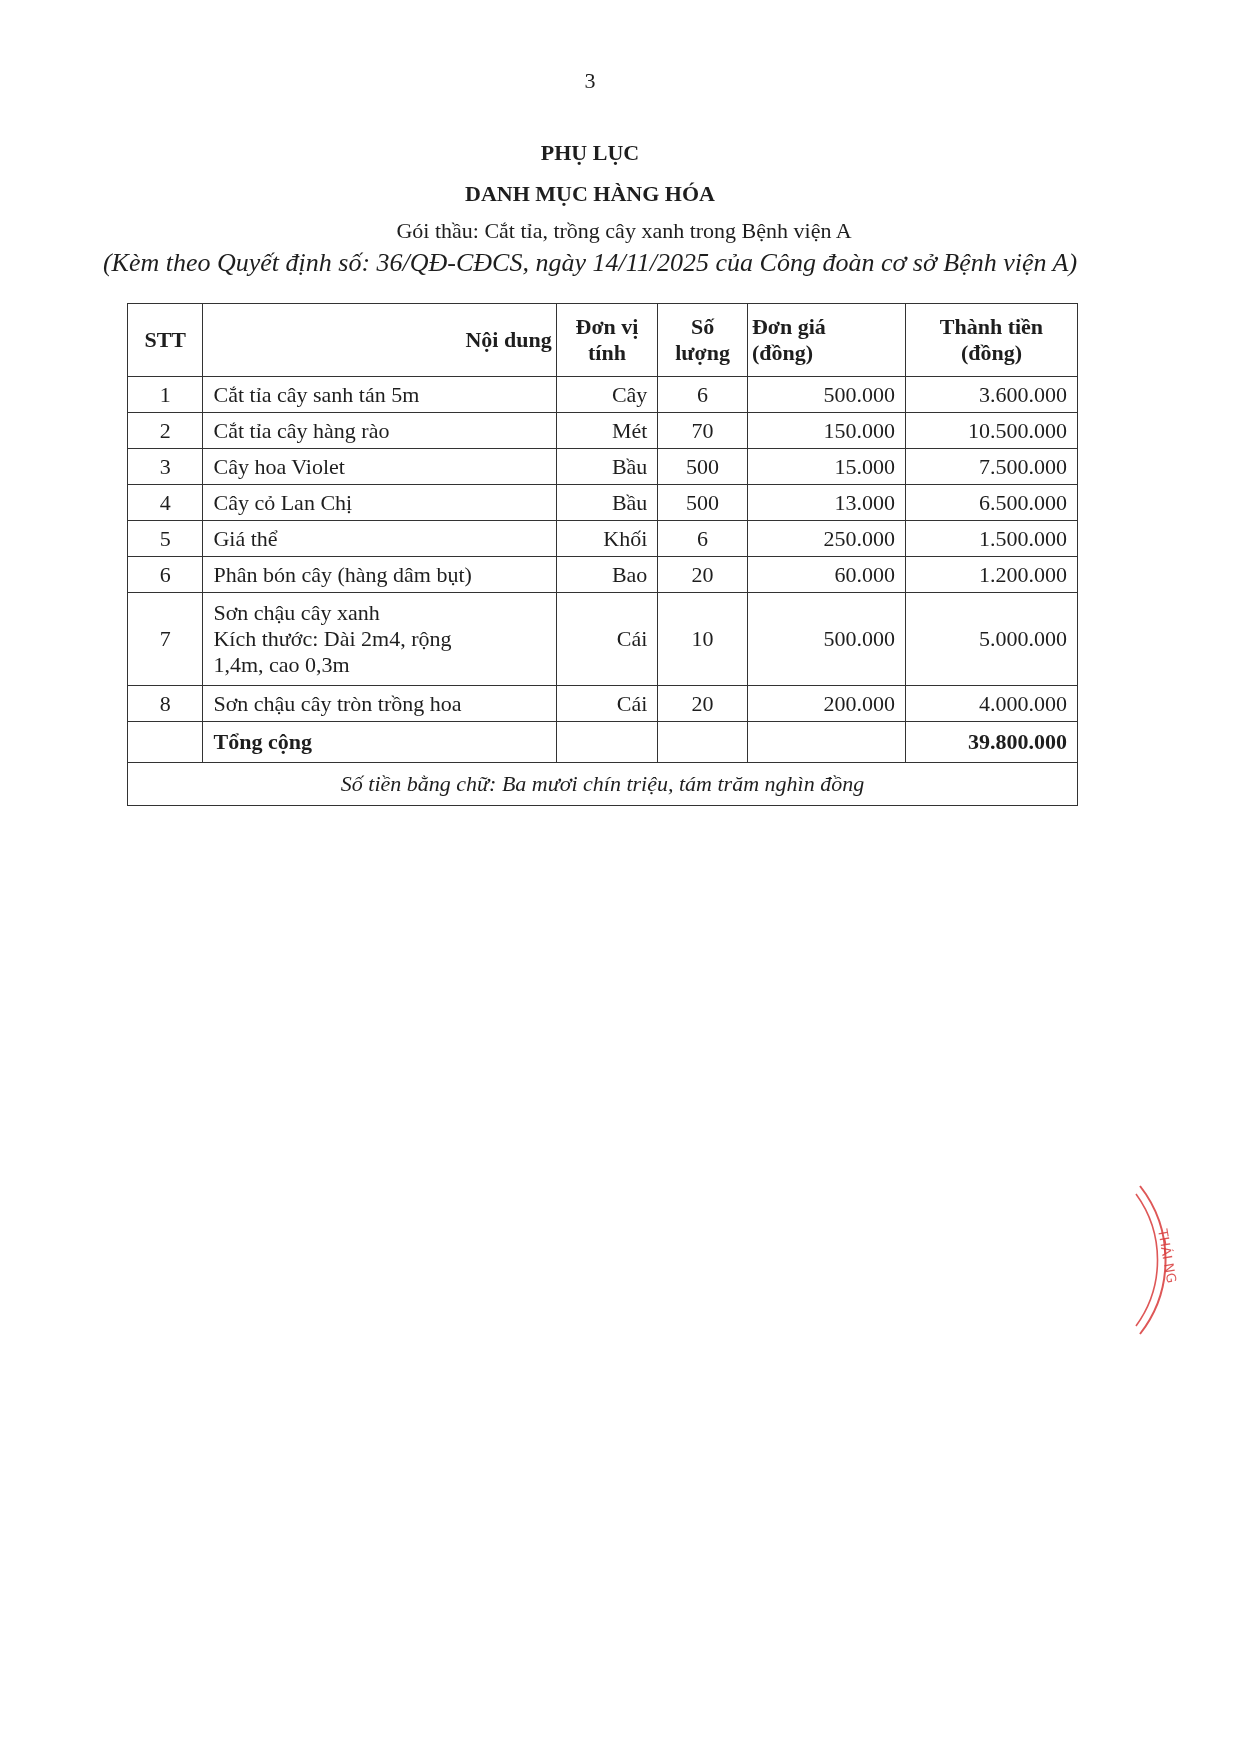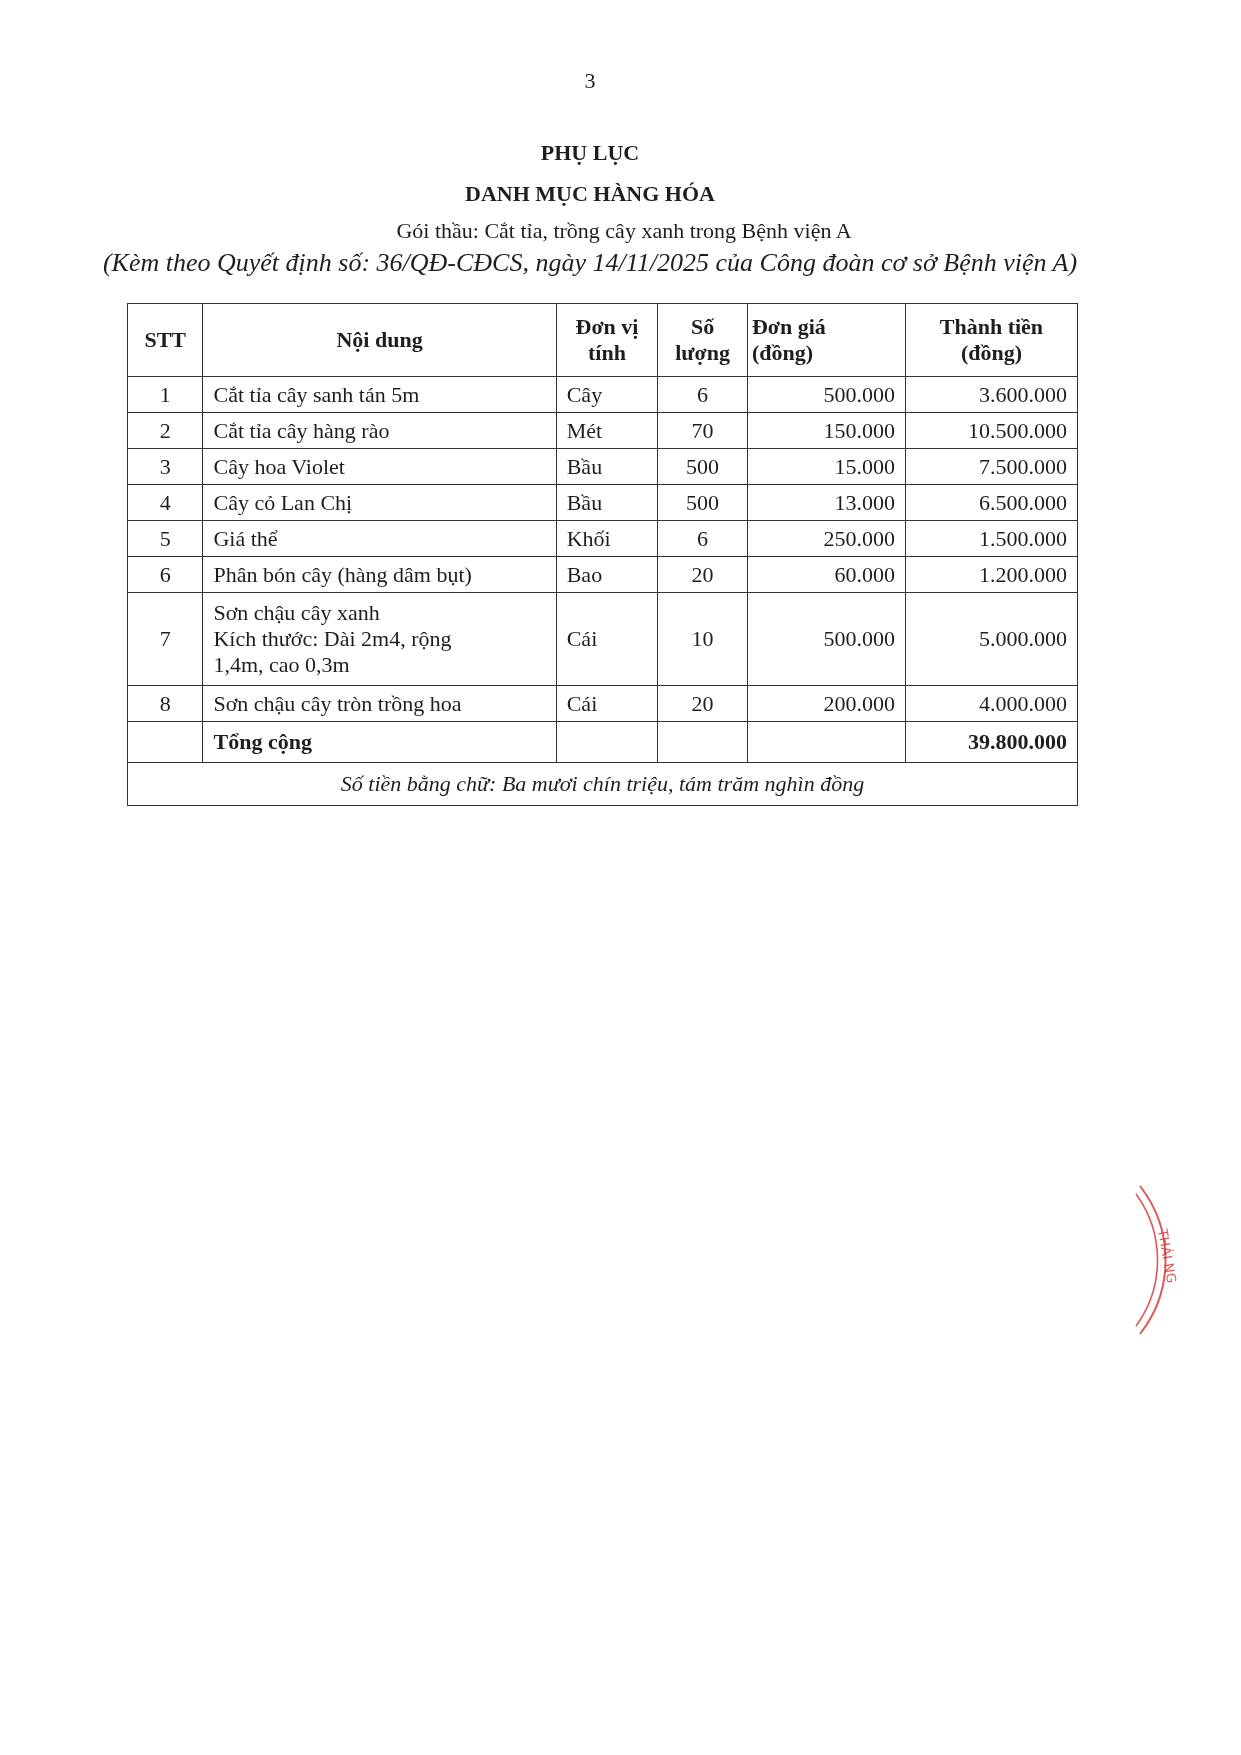--- a/index.html
+++ b/index.html
@@ -15,21 +15,21 @@
               font-size: 22px; margin-left: 34px; }
   .ref { position: absolute; top: 248px; left: 0; width: 1180px; text-align: center;
          font-size: 26px; font-style: italic; }
   table.goods { position: absolute; top: 303px; left: 127px; width: 951px;
                 border-collapse: collapse; font-size: 22px; }
   table.goods td, table.goods th { border: 1.6px solid #333; padding: 0 10px; line-height: 26px; }
   table.goods th { font-weight: bold; text-align: center; height: 72px; padding: 0 4px; }
   table.goods td { height: 35px; }
   .c-stt { width: 54px; text-align: center; }
   .c-name { width: 330px; text-align: left; }
-  .c-unit { width: 80px; text-align: left; }
+  .c-unit { width: 80px; text-align: right; }
   .c-qty { width: 68px; text-align: center; }
   .c-price { width: 136px; text-align: right; }
   .c-total { width: 150px; text-align: right; }
   tr.multi td { height: 92px; }
   tr.total-row td { height: 40px; font-weight: bold; }
   tr.total-row td.c-name { text-align: left; }
   tr.words-row td { height: 42px; text-align: center; font-style: italic; }
   .stamp { position: absolute; left: 1130px; top: 1180px; width: 80px; height: 160px; }
 </style>
 </head>
@@ -38,21 +38,21 @@
 <div class="page-number">3</div>
 <div class="title1">PHỤ LỤC</div>
 <div class="title2">DANH MỤC HÀNG HÓA</div>
 <div class="subtitle">Gói thầu: Cắt tỉa, trồng cây xanh trong Bệnh viện A</div>
 <div class="ref">(Kèm theo Quyết định số:  36/QĐ-CĐCS, ngày   14/11/2025 của Công đoàn cơ sở Bệnh viện A)</div>
 
 <table class="goods">
   <tbody>
       <tr>
     <th class="c-stt"><span>STT</span></th>
-    <th class="c-name" style="text-align:center"><span>Nội dung</span></th>
+    <th class="c-name" style="text-align:right"><span>Nội dung</span></th>
     <th class="c-unit"><span>Đơn vị</span><br><span>tính</span></th>
     <th class="c-qty"><span>Số</span><br><span>lượng</span></th>
     <th class="c-price" style="text-align:left"><span>Đơn giá</span><br><span>(đồng)</span></th>
     <th class="c-total" style="text-align:center"><span>Thành tiền</span><br><span>(đồng)</span></th>
   </tr>
   <tr>
     <td class="c-stt">1</td>
     <td class="c-name">Cắt tỉa cây sanh tán 5m</td>
     <td class="c-unit">Cây</td>
     <td class="c-qty">6</td>

